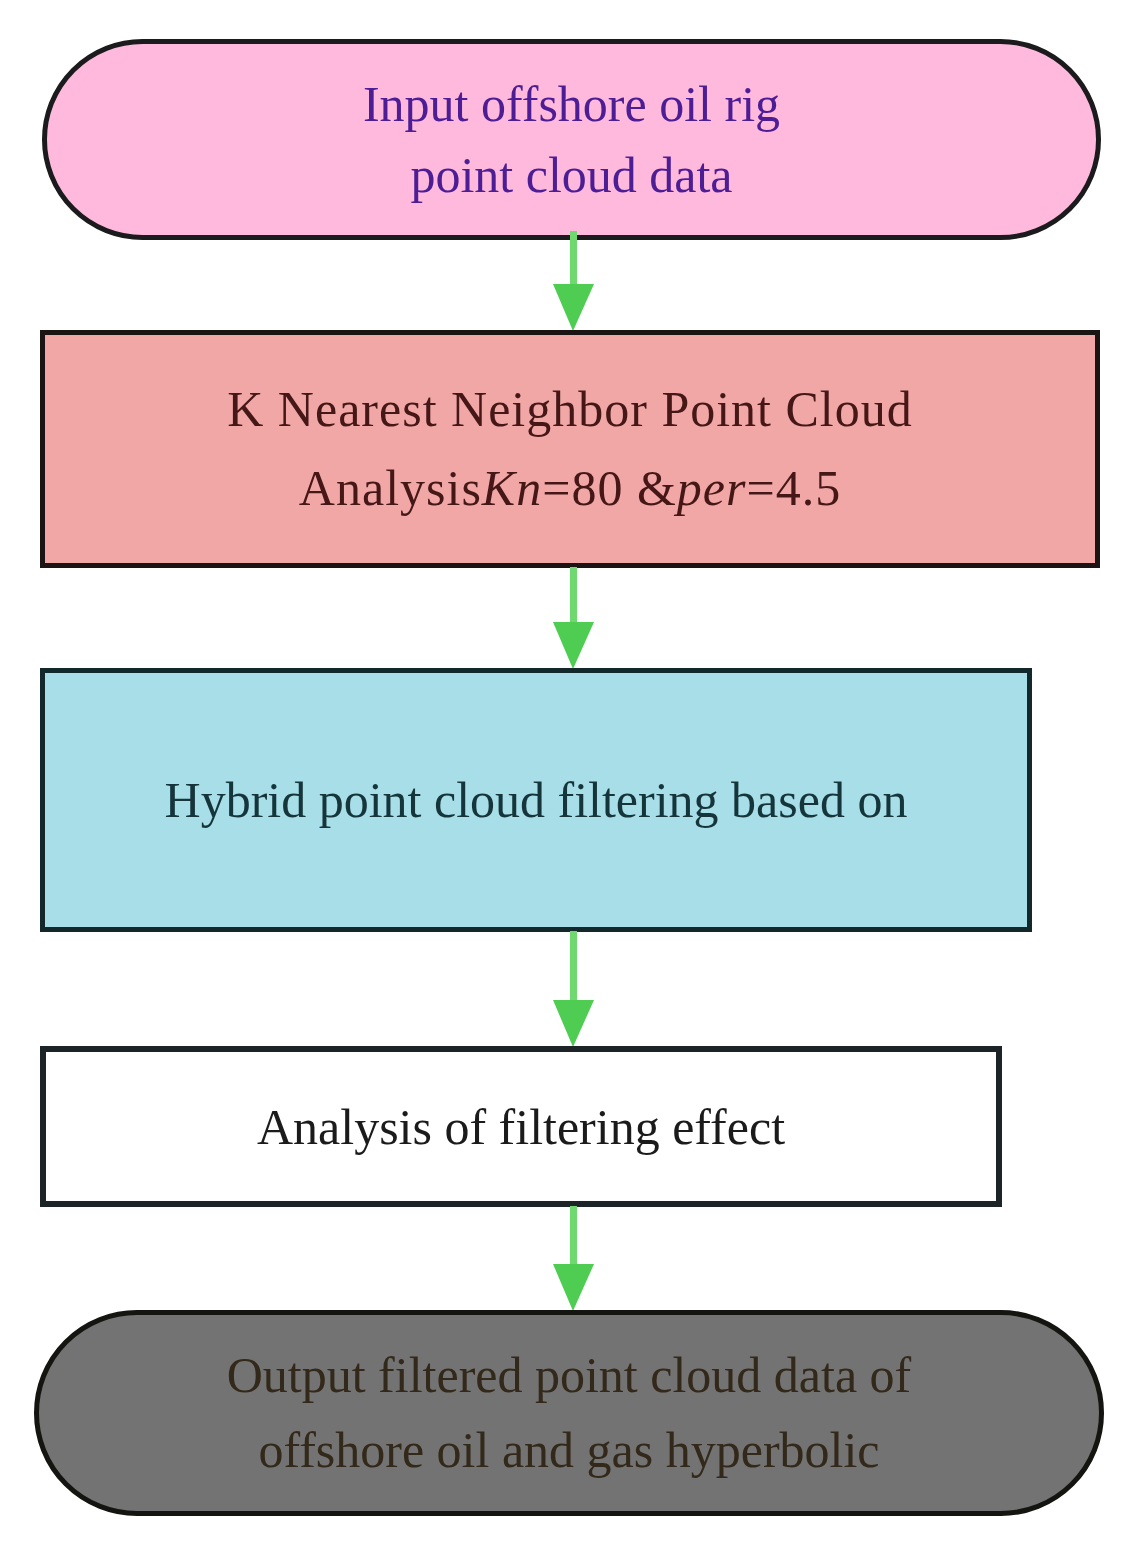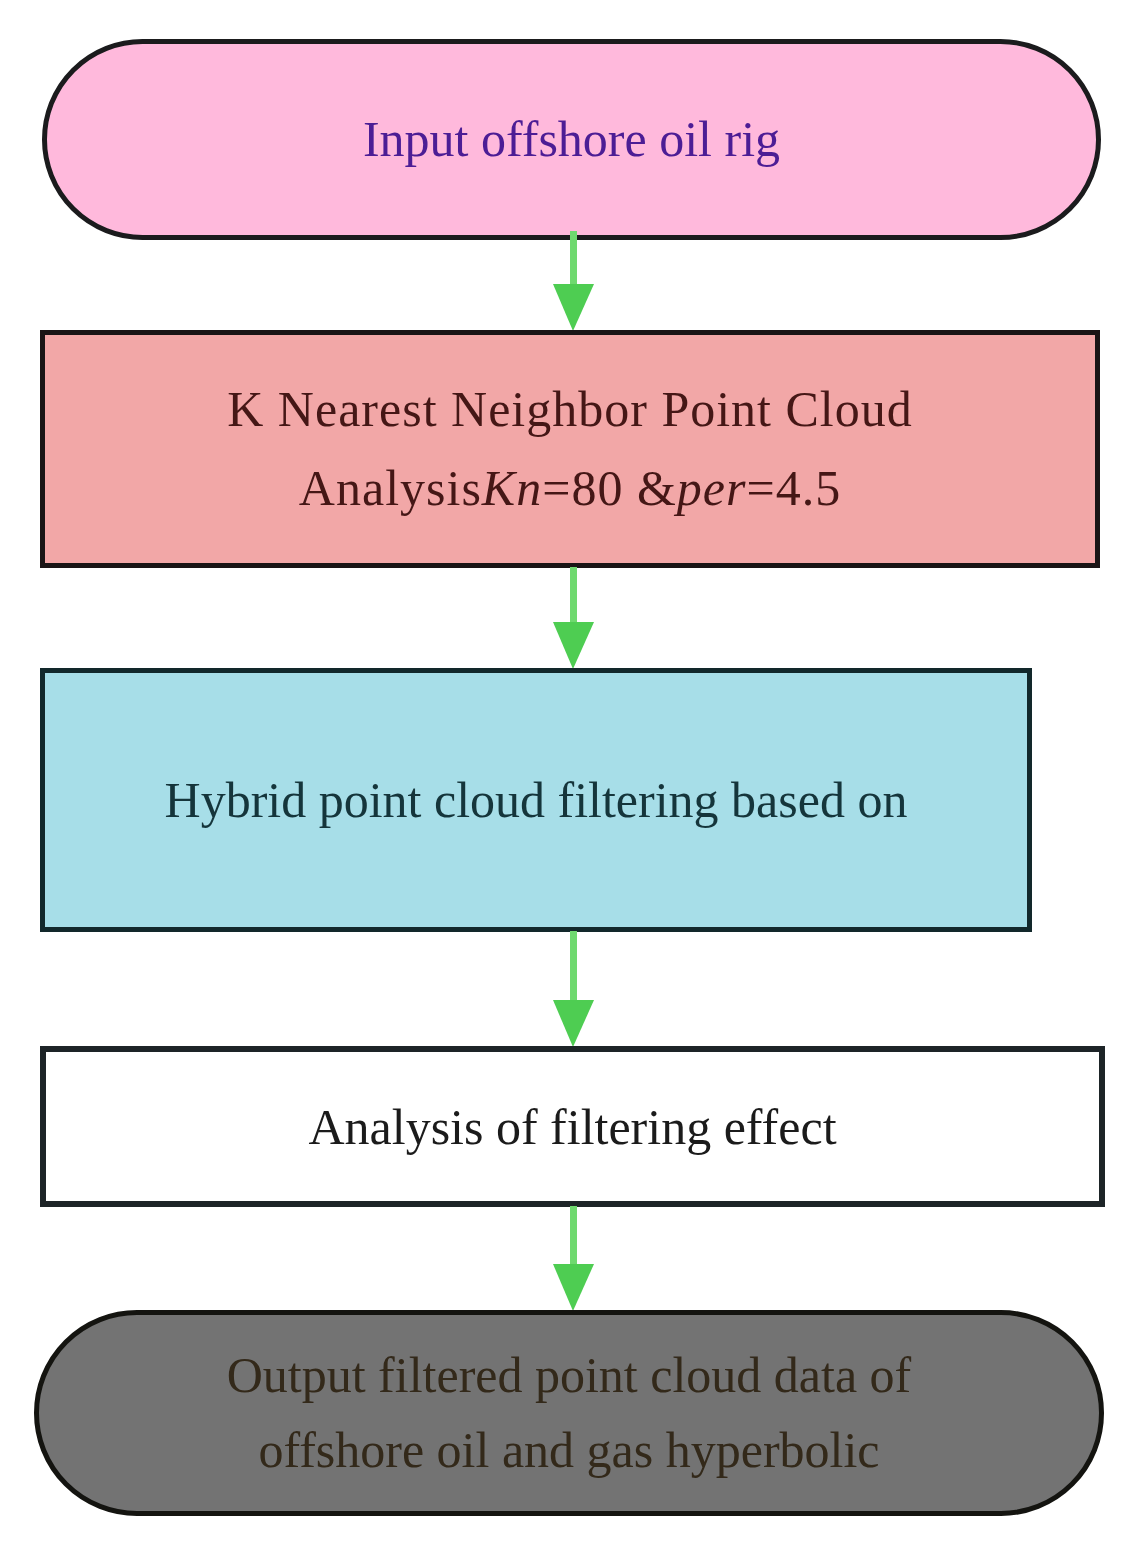--- a/index.html
+++ b/index.html
@@ -47,21 +47,21 @@
   .n3 {
     left: 40px; top: 668px; width: 992px; height: 264px;
     background: #a7dee8;
     border: 5px solid #12282b;
     color: #15353b;
   }
   .n3 .line { font-size: 50px; line-height: 74px; }
 
   
   .n4 {
-    left: 40px; top: 1046px; width: 1065px; height: 161px;
+    left: 40px; top: 1046px; width: 962px; height: 161px;
     background: #ffffff;
     border: 6px solid #1d2427;
     color: #1b1b1b;
   }
   .n4 .line { font-size: 50px; line-height: 60px; }
 
   
   .n5 {
     left: 34px; top: 1310px; width: 1070px; height: 206px;
     background: #737373;
@@ -82,20 +82,21 @@
   .a4 { top: 1206px; height: 105px; }
   .arrow svg { display: block; }
 </style>
 </head>
 <body>
 
 <div class="canvas">
 
   <div class="node n1">
     <div class="line"><span>Input offshore oil rig</span></div>
+    <div class="line"><span>point cloud data</span></div>
   </div>
 
   <div class="arrow a1">
     <svg width="52" height="100" viewBox="0 0 52 100">
       <rect x="23" y="0" width="7" height="58" fill="#6fd96f"></rect>
       <polygon points="6,53 47,53 26,100" fill="#4ecd52"></polygon>
     </svg>
   </div>
 
   <div class="node n2">

